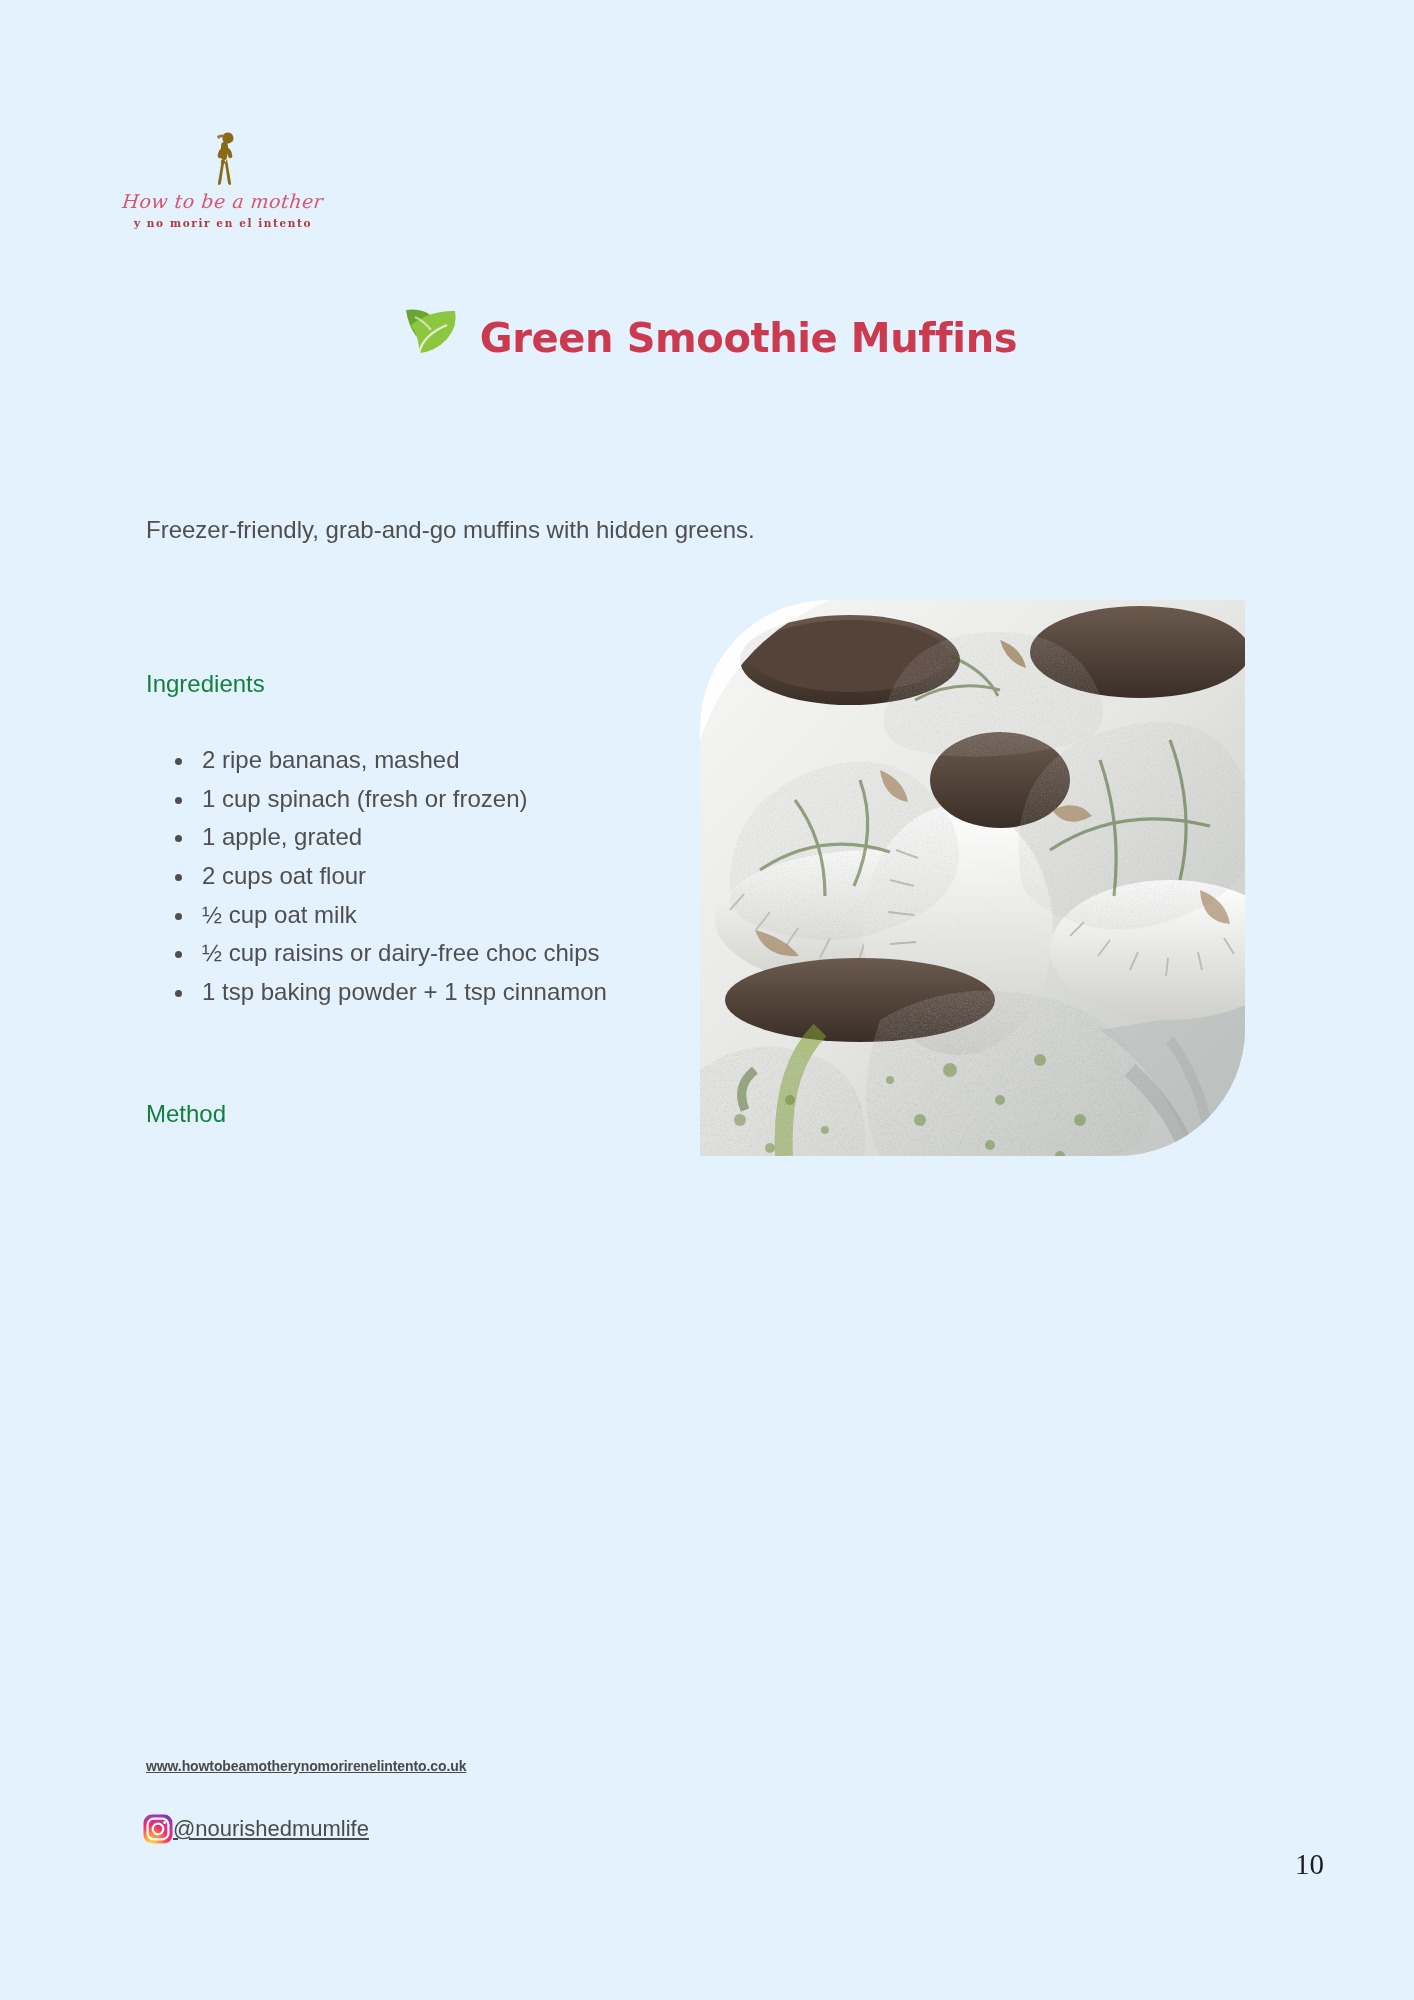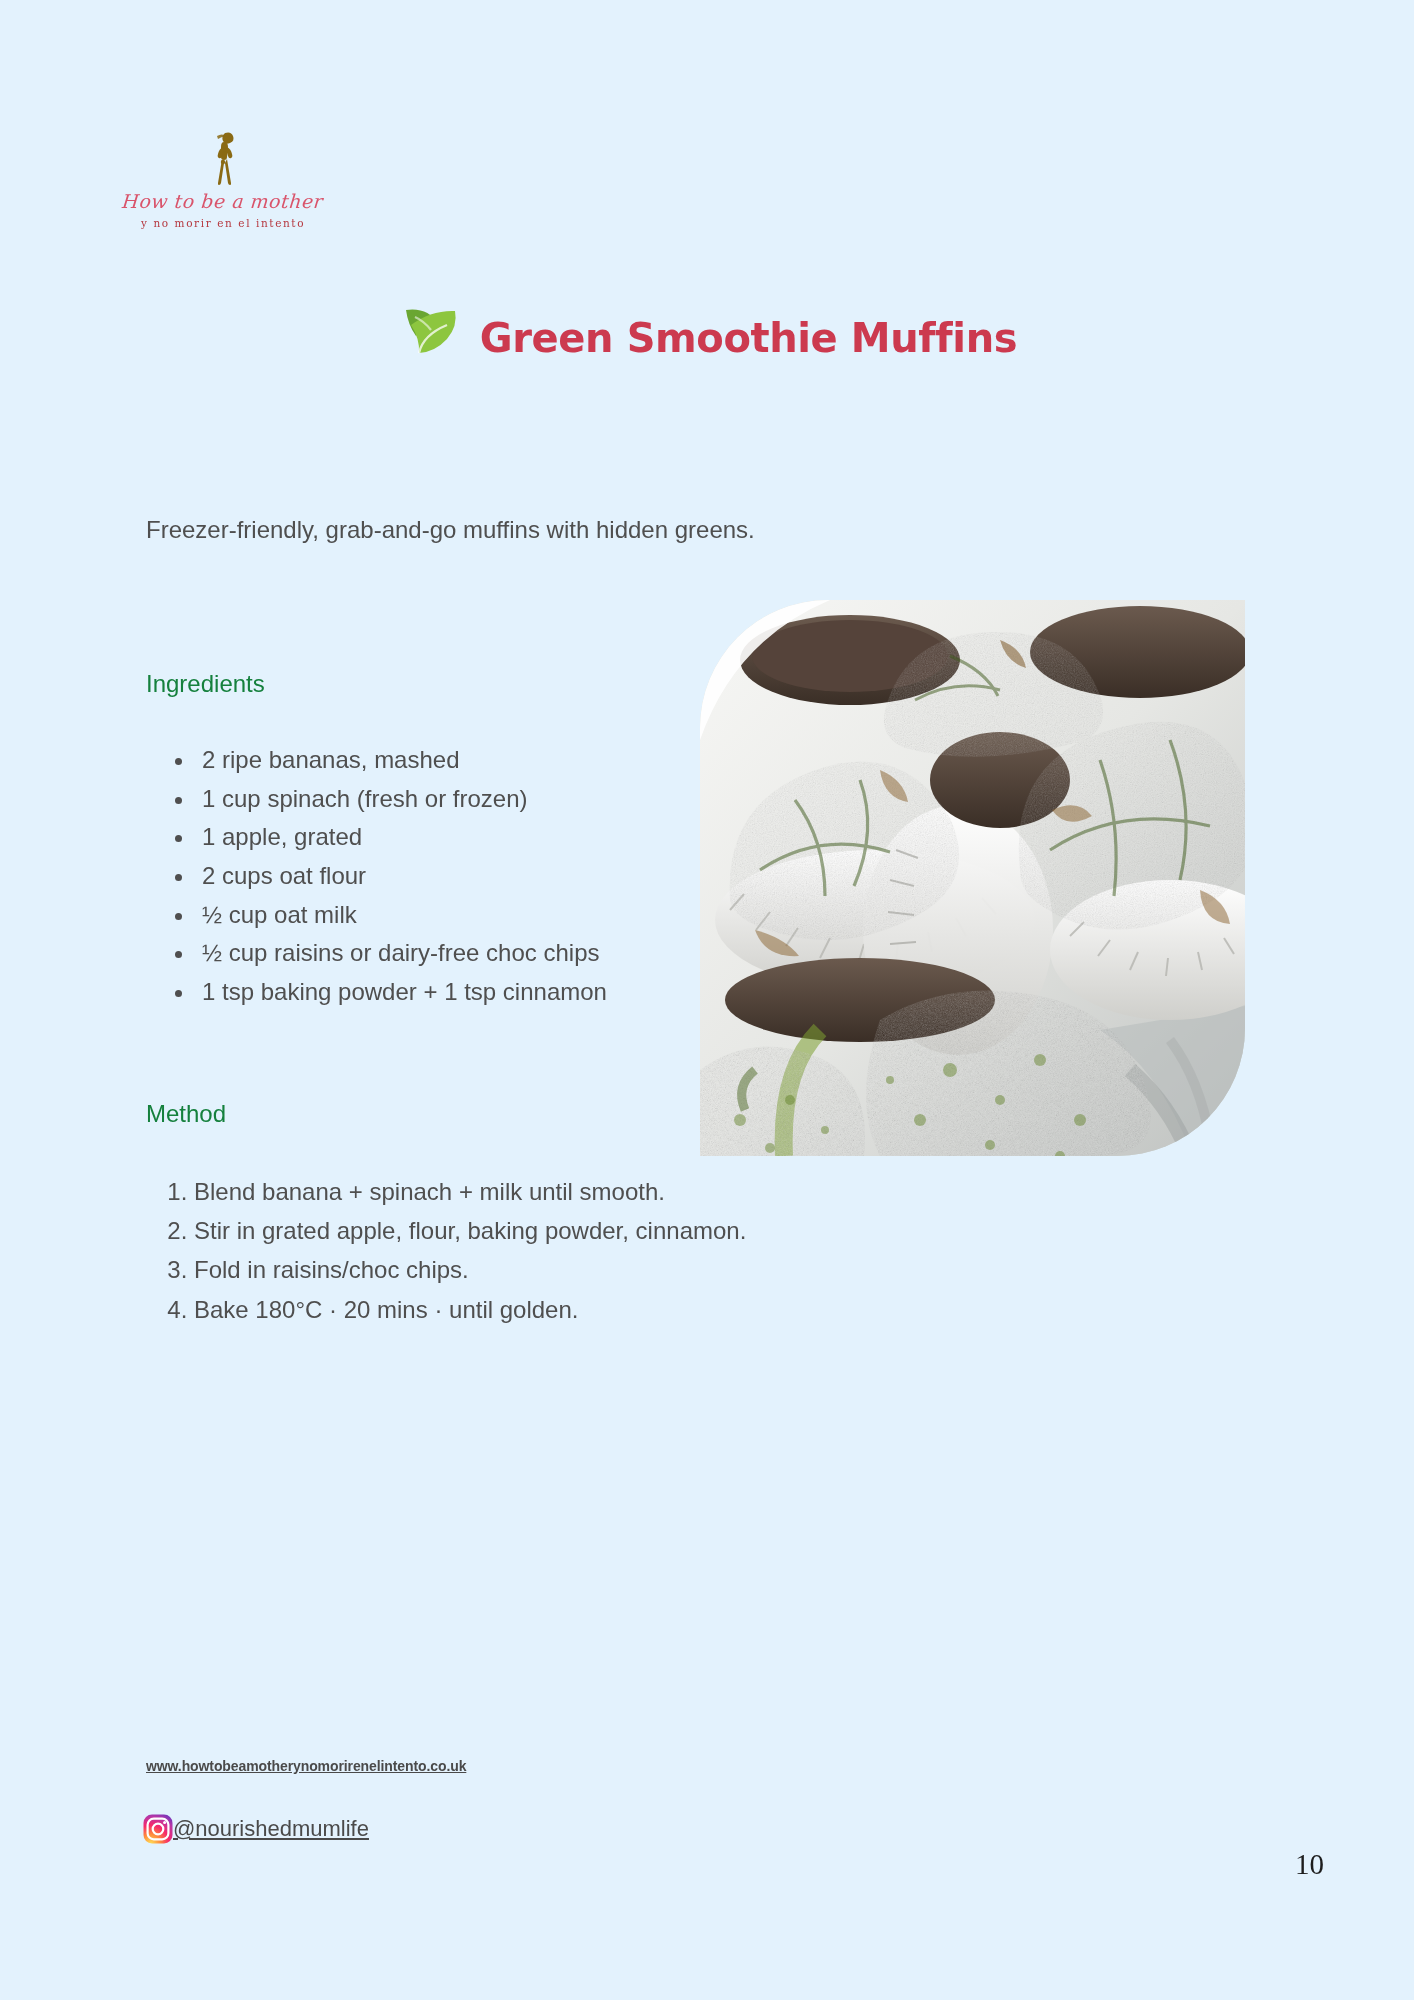--- a/index.html
+++ b/index.html
@@ -42,21 +42,21 @@
     font-size: 19px;
     color: #d9546b;
     letter-spacing: 0.5px;
     margin-top: 4px;
     white-space: nowrap;
     transform: skewX(-6deg);
   }
   .logo-tagline {
     font-family: "DejaVu Serif", serif;
     font-size: 10.5px;
-    font-weight: normal;
+    font-weight: bold;
     color: #b5383f;
     letter-spacing: 1.6px;
     margin-top: 5px;
     white-space: nowrap;
   }
 
   
   .title-row {
     position: absolute;
     left: 0;
@@ -239,26 +239,20 @@
     <li>2 ripe bananas, mashed</li>
     <li>1 cup spinach (fresh or frozen)</li>
     <li>1 apple, grated</li>
     <li>2 cups oat flour</li>
     <li>½ cup oat milk</li>
     <li>½ cup raisins or dairy-free choc chips</li>
     <li>1 tsp baking powder + 1 tsp cinnamon</li>
   </ul>
 
   <div class="section-head" id="method-head">Method</div>
-  <ol class="method-list">
-    <li>Blend banana + spinach + milk until smooth.</li>
-    <li>Stir in grated apple, flour, baking powder, cinnamon.</li>
-    <li>Fold in raisins/choc chips.</li>
-    <li>Bake 180°C · 20 mins · until golden.</li>
-  </ol>
 
 
   <div class="photo">
     <svg viewBox="0 0 545 556" preserveAspectRatio="xMidYMid slice">
       <defs>
         <radialGradient id="mtop" cx="45%" cy="35%" r="70%">
           <stop offset="0%" stop-color="#9cb14a"></stop>
           <stop offset="55%" stop-color="#6e8c34"></stop>
           <stop offset="100%" stop-color="#4e6a26"></stop>
         </radialGradient>

